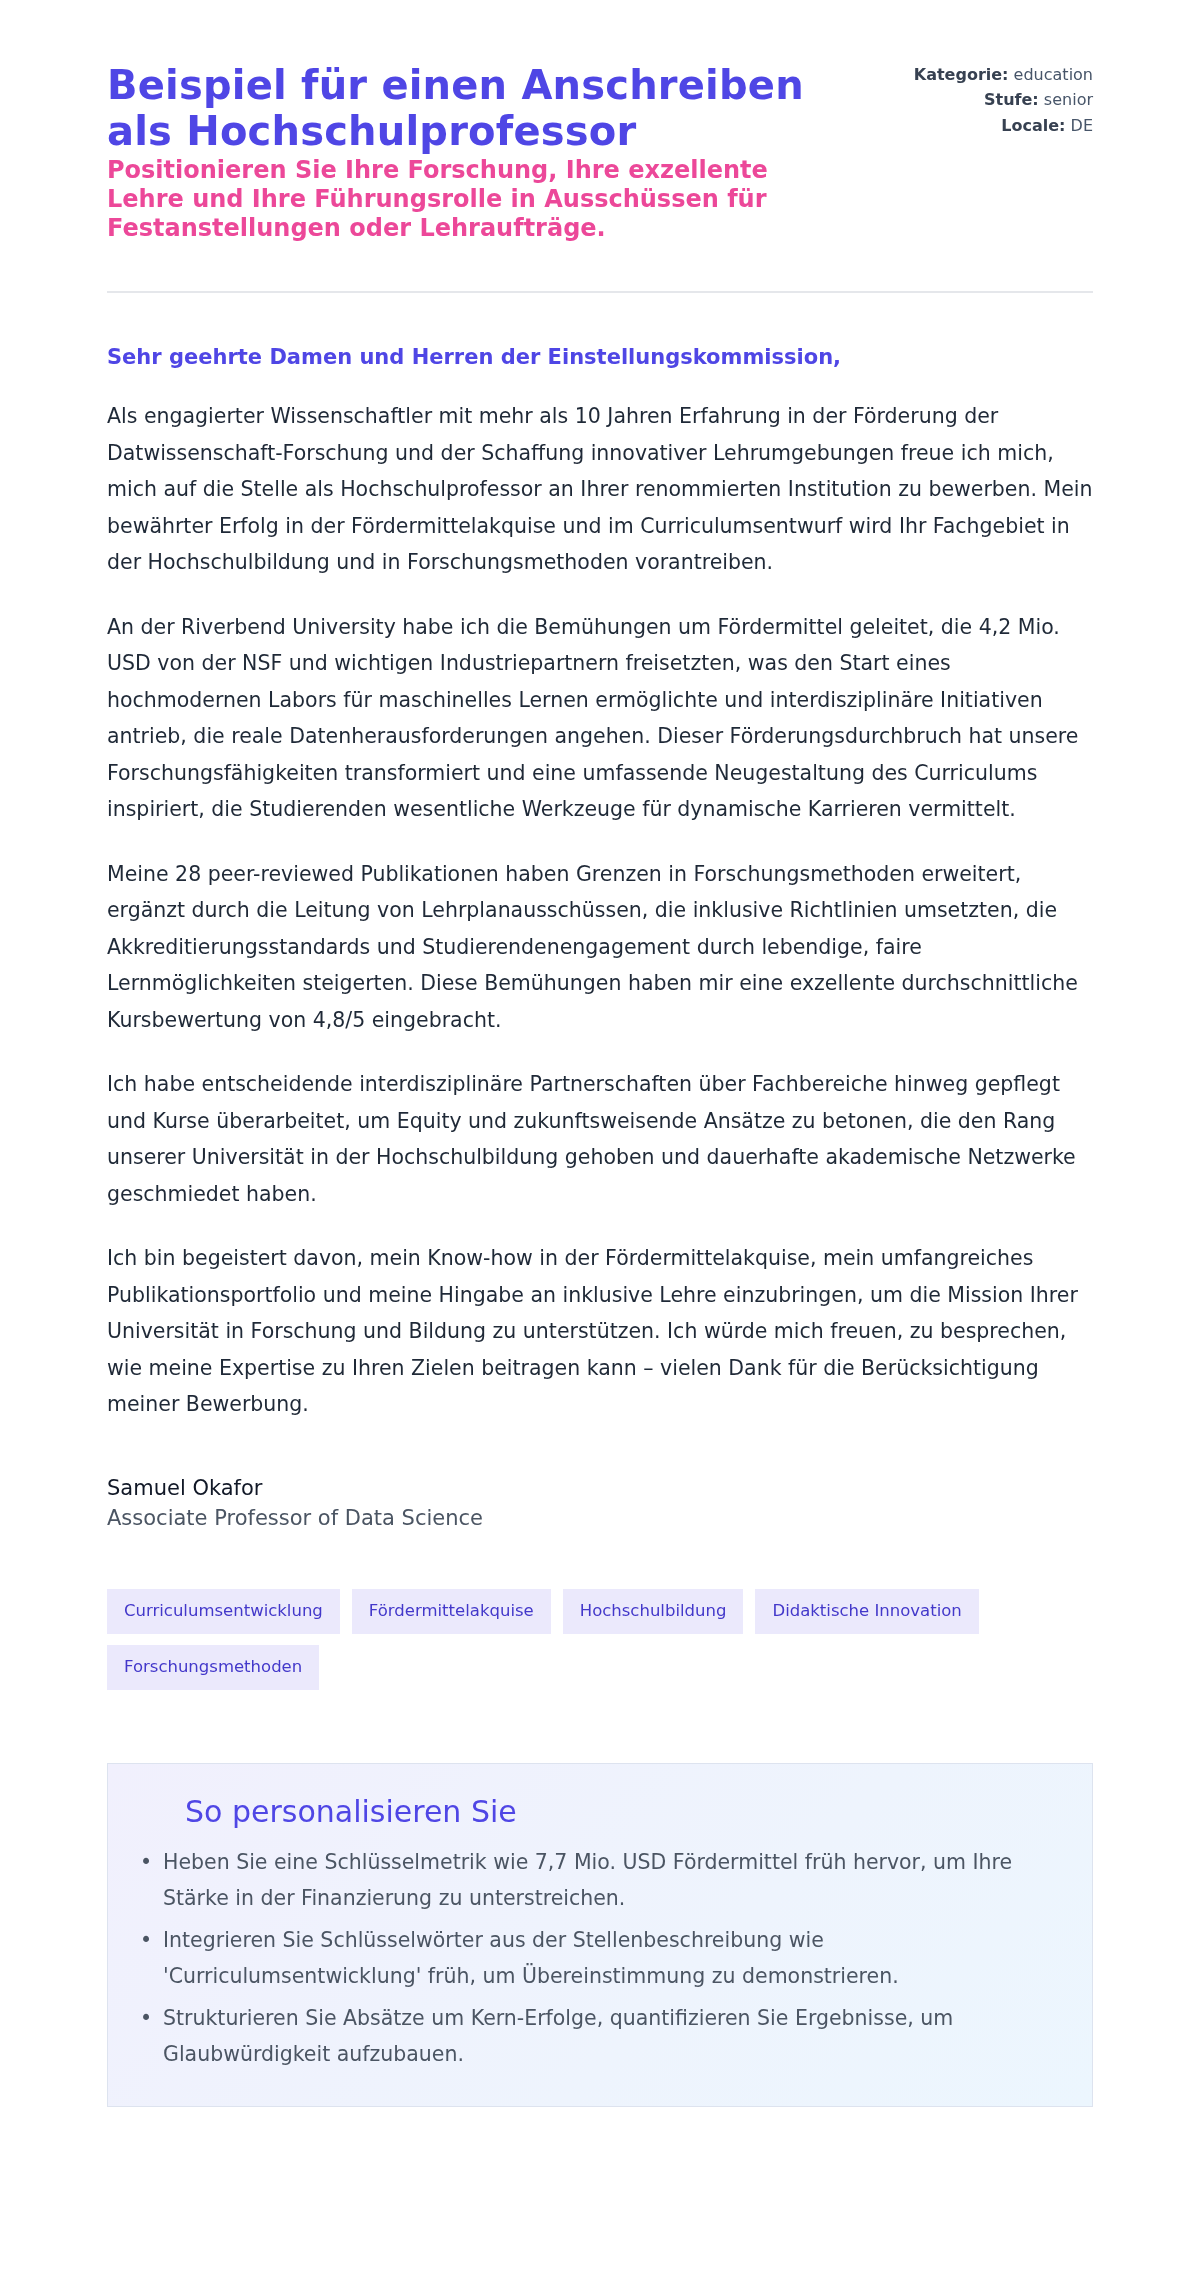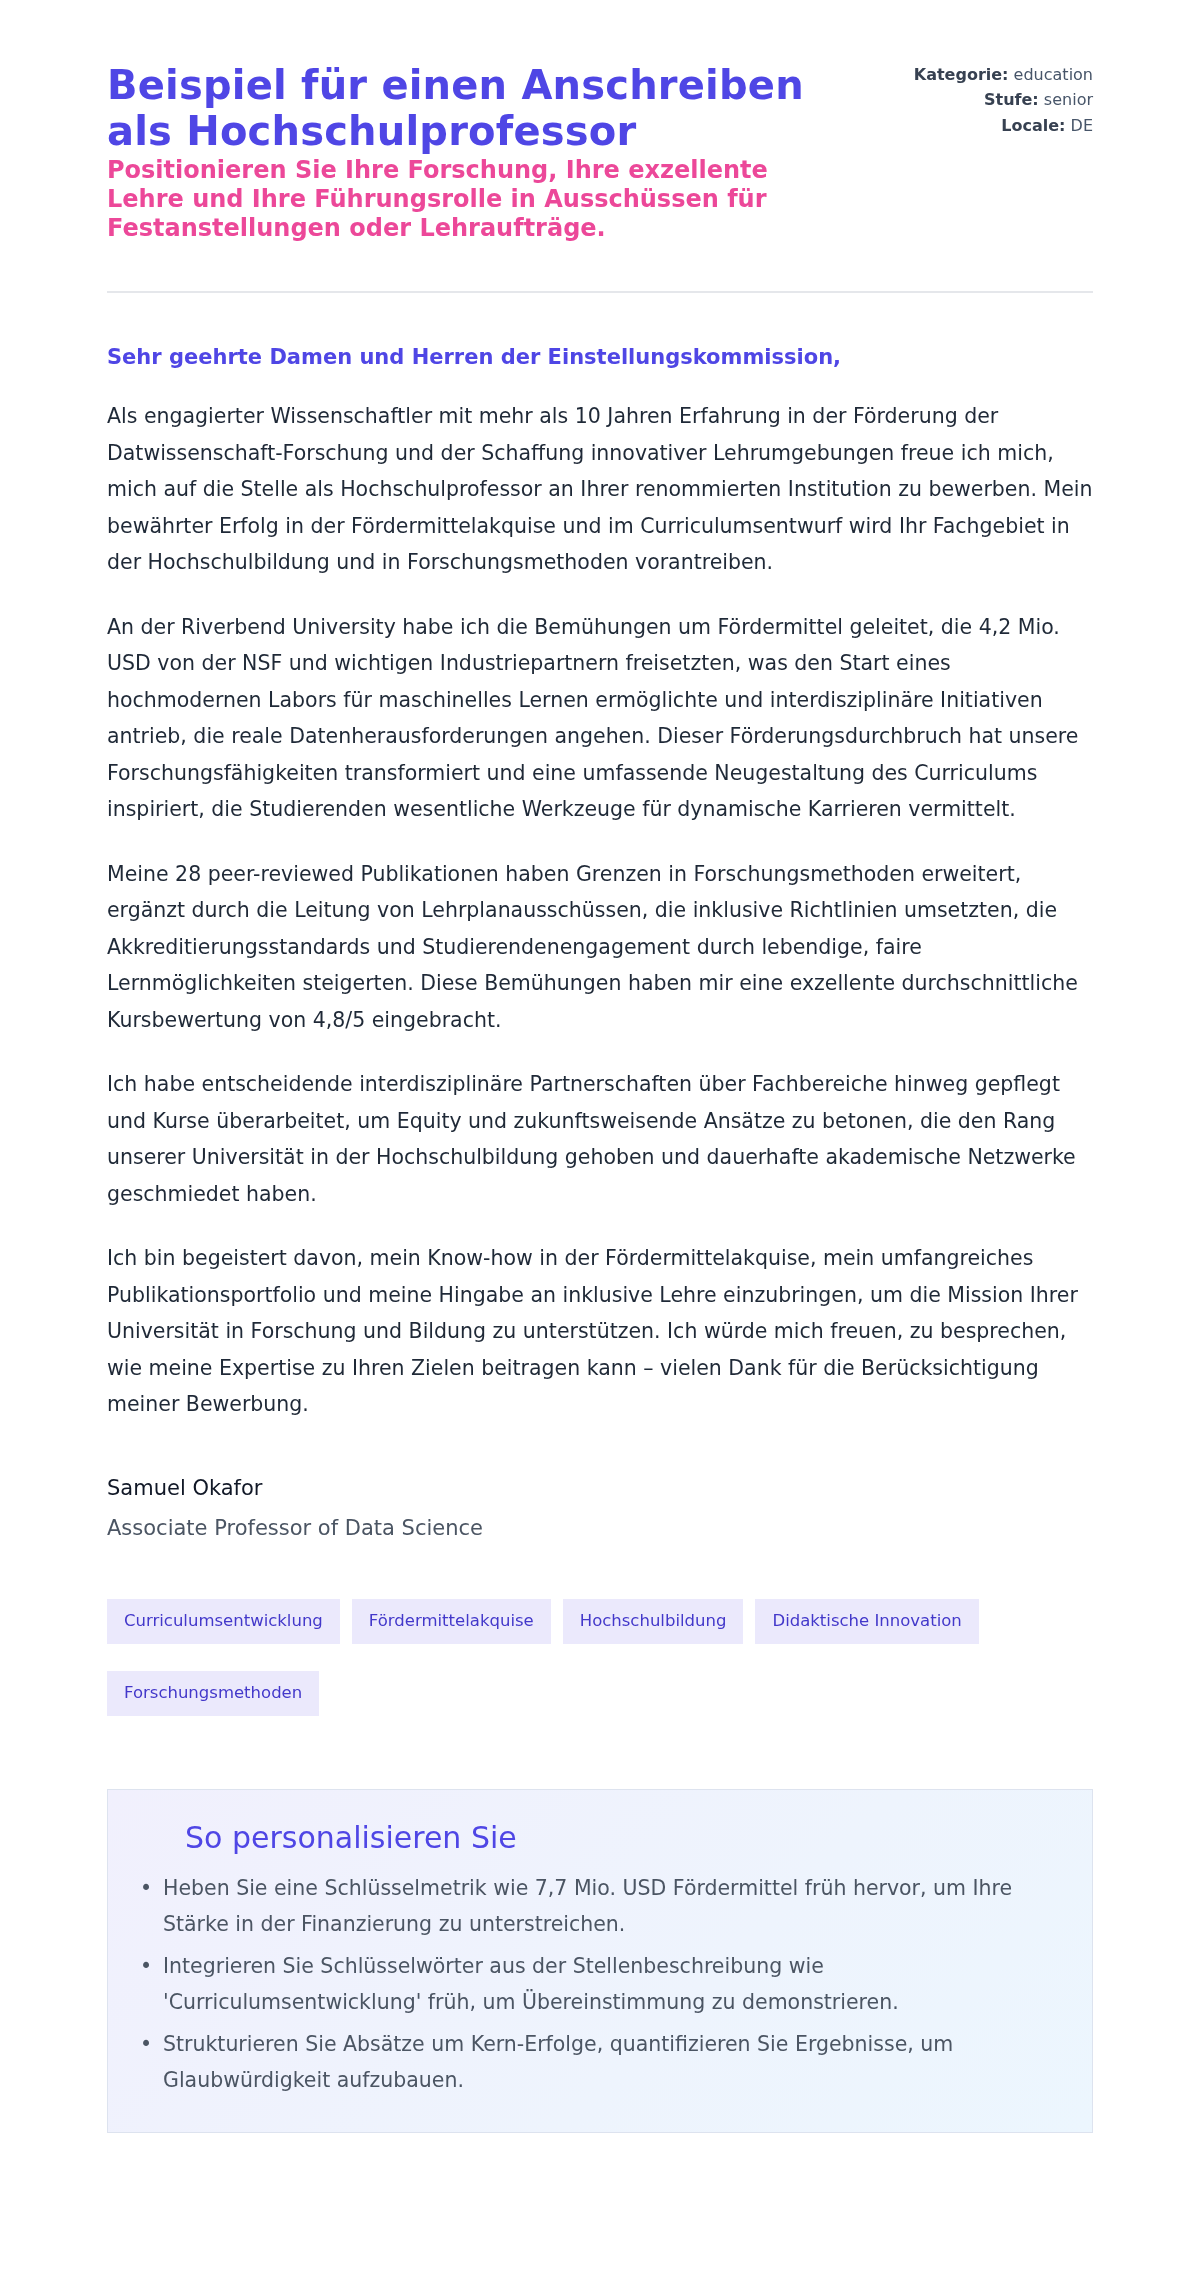--- a/index.html
+++ b/index.html
@@ -72,29 +72,29 @@
     .sig-name {
       font-size: 21px;
       font-weight: normal;
       color: #111827;
       line-height: 26px;
     }
     .sig-title {
       font-size: 21px;
       color: #4b5563;
       line-height: 26px;
-      margin-top: 14px;
+      margin-top: 4px;
     }
 
     
     .tags {
       margin-top: 58px;
       display: flex;
       flex-wrap: wrap;
-      gap: 27px 12px;
+      gap: 11px 12px;
       width: 900px;
       text-align: center;
     }
     .tag {
       background: #ebe9fc;
       color: #4338ca;
       font-size: 16.5px;
       line-height: 20px;
       padding: 12px 17px 13px 17px;
       cursor: pointer;

